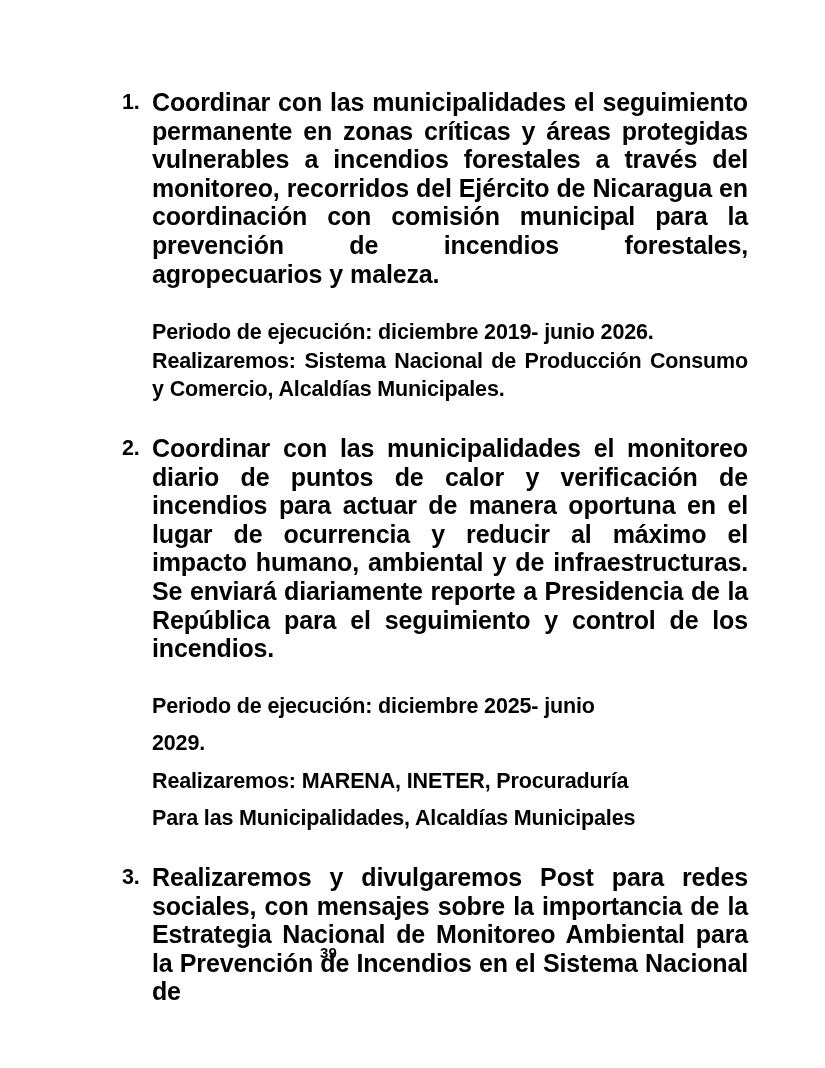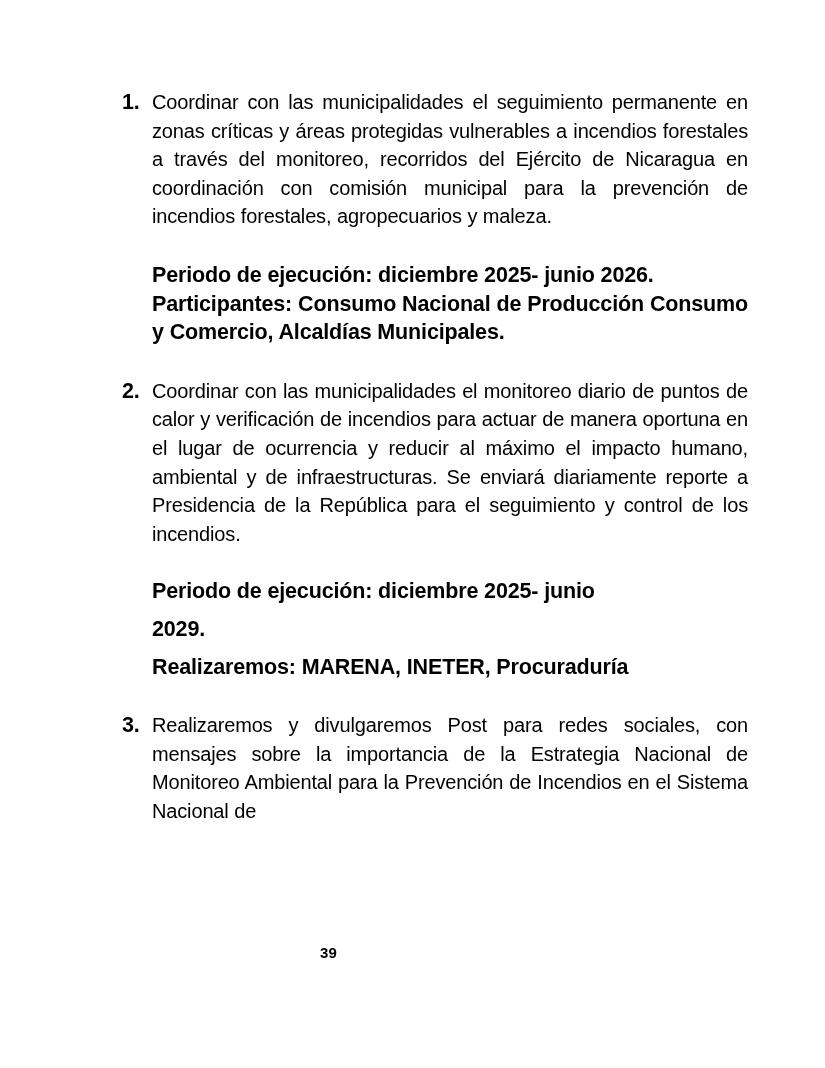--- a/index.html
+++ b/index.html
@@ -35,22 +35,22 @@
     width: 30px;
     font-size: 21.5px;
     font-weight: bold;
     line-height: 28.6px;
     letter-spacing: -0.1px;
     text-align: left;
     white-space: nowrap;
   }
   .item-body {
     flex: 1 1 auto;
-    font-size: 20px;
-    font-weight: normal;
+    font-size: 25px;
+    font-weight: bold;
     line-height: 28.6px;
     text-align: justify;
     text-justify: inter-word;
     letter-spacing: -0.15px;
     word-spacing: 0.2px;
     hyphens: none;
   }
   
   .item-body.justify-all {
     text-align-last: left;
@@ -108,37 +108,38 @@
   <div class="content">
 
     <div class="list-item">
       <div class="item-number">1.</div>
       <div class="item-body justify-all">Coordinar con las municipalidades el seguimiento permanente en zonas críticas y áreas protegidas vulnerables a incendios forestales a través del monitoreo, recorridos del Ejército de Nicaragua en coordinación con comisión municipal para la prevención de incendios forestales, agropecuarios y maleza.</div>
     </div>
 
     <div class="gap-lg"></div>
 
     <div class="meta-block">
-      <span class="meta-line ragged-wrap">Periodo de ejecución: diciembre 2025- junio 2026.</span>
-      <span class="meta-line justified">Participantes: Consumo Nacional de Producción Consumo y Comercio, Alcaldías Municipales.</span>
+      <span class="meta-line ragged-wrap">Periodo de ejecución: diciembre 2019- junio 2026.</span>
+      <span class="meta-line justified">Realizaremos: Sistema Nacional de Producción Consumo y Comercio, Alcaldías Municipales.</span>
     </div>
 
     <div class="gap-lg"></div>
 
     <div class="list-item">
       <div class="item-number">2.</div>
       <div class="item-body justify-all">Coordinar con las municipalidades el monitoreo diario de puntos de calor y verificación de incendios para actuar de manera oportuna en el lugar de ocurrencia y reducir al máximo el impacto humano, ambiental y de infraestructuras. Se enviará diariamente reporte a Presidencia de la República para el seguimiento y control de los incendios.</div>
     </div>
 
     <div class="gap-md"></div>
 
     <div class="meta-block">
       <span class="meta-line ragged">Periodo de ejecución: diciembre 2025- junio</span>
       <span class="meta-line ragged">2029.</span>
       <span class="meta-line ragged">Realizaremos: MARENA, INETER, Procuraduría</span>
+      <span class="meta-line ragged">Para las Municipalidades, Alcaldías Municipales</span>
     </div>
 
     <div class="gap-lg"></div>
 
     <div class="list-item">
       <div class="item-number">3.</div>
       <div class="item-body justify-all">Realizaremos y divulgaremos Post para redes sociales, con mensajes sobre la importancia de la Estrategia Nacional de Monitoreo Ambiental para la Prevención de Incendios en el Sistema Nacional de</div>
     </div>
 
   </div>

